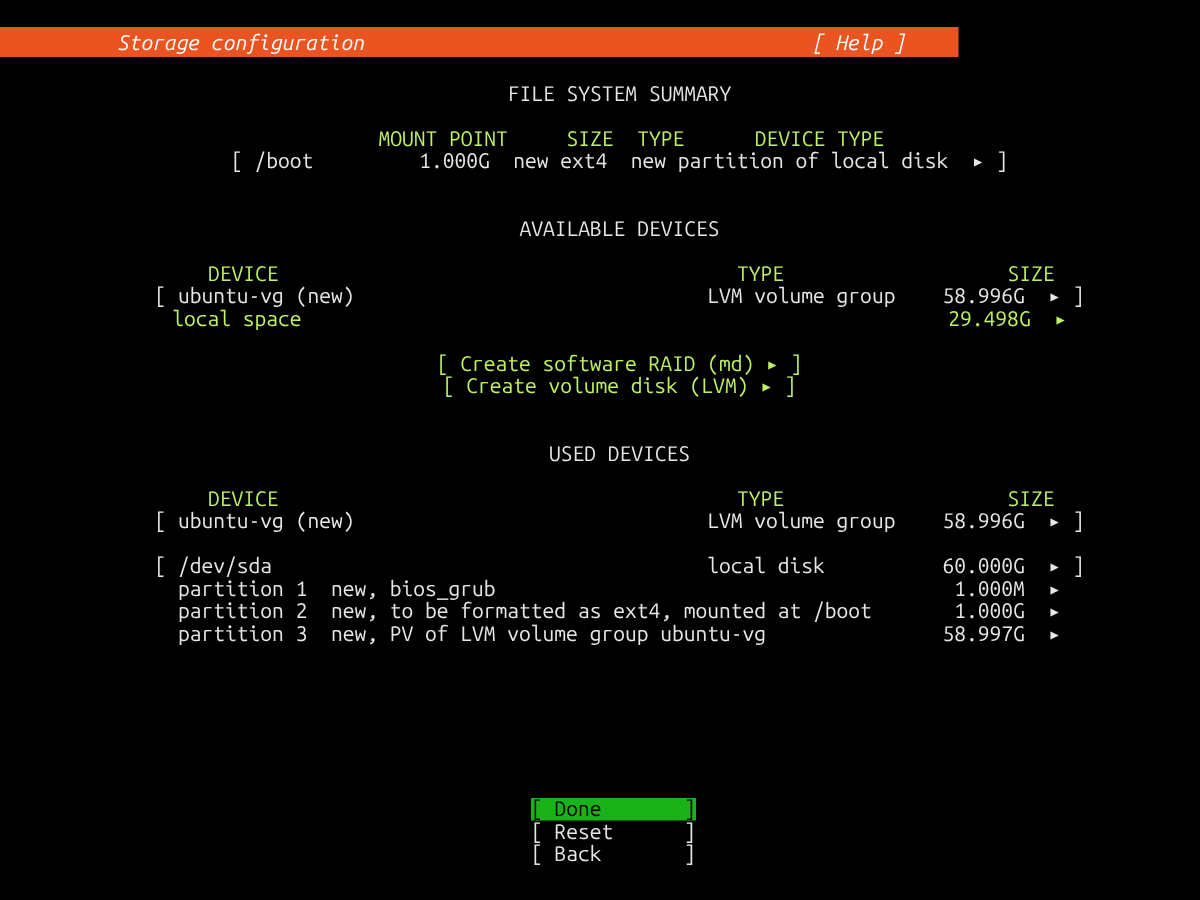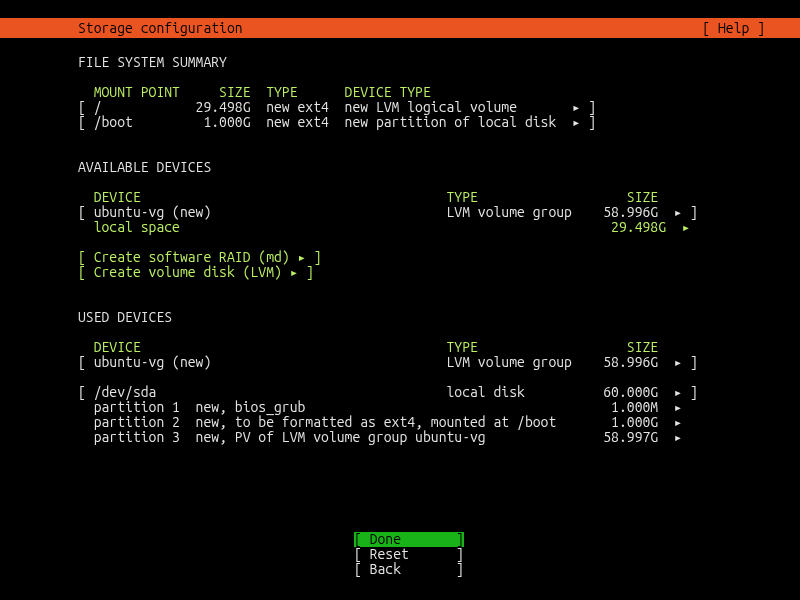--- a/index.html
+++ b/index.html
@@ -10,41 +10,43 @@
     background: #000;
     overflow: hidden;
     font-family: "Ubuntu Mono", "DejaVu Sans Mono", "Consolas", monospace;
     font-size: 14px;
     color: #e6e6e6;
   }
   .header-bar {
     position: absolute;
     top: 18px;
     left: 0;
-    width: 800px;
+    width: 639px;
     height: 20px;
     background: #e95420;
-    color: #000000;
+    color: #ffffff;
     line-height: 20px;
+    font-style: italic;
   }
   .header-title {
     position: absolute;
     left: 78px;
   }
   .header-help {
     position: absolute;
     right: 35px;
     text-align: center;
   }
   .screen {
     position: absolute;
     top: 55px;
     left: 78px;
     width: 670px;
     color: #e6e6e6;
+    text-align: center;
   }
   .dim { color: #bef264; }
   .bright { color: #e6e6e6; }
   .row { white-space: pre; line-height: 15px; height: 15px; }
   .spacer { height: 15px; }
   .section-title { white-space: pre; }
   .footer {
     position: absolute;
     top: 532px;
     left: 0;
@@ -73,21 +75,20 @@
 <div class="header-bar">
   <span class="header-title">Storage configuration</span>
   <span class="header-help">[ Help ]</span>
 </div>
 
 <div class="screen">
 
   <div class="row section-title bright">FILE SYSTEM SUMMARY</div>
   <div class="spacer"></div>
   <div class="row dim">  MOUNT POINT     SIZE  TYPE      DEVICE TYPE</div>
-  <div class="row bright">[ /            29.498G  new ext4  new LVM logical volume       ▸ ]</div>
   <div class="row bright">[ /boot         1.000G  new ext4  new partition of local disk  ▸ ]</div>
 
   <div class="spacer"></div>
   <div class="spacer"></div>
 
   <div class="row section-title bright">AVAILABLE DEVICES</div>
   <div class="spacer"></div>
   <div class="row dim">  DEVICE                                       TYPE                   SIZE</div>
   <div class="row bright">[ ubuntu-vg (new)                              LVM volume group    58.996G  ▸ ]</div>
   <div class="row dim">  local space                                                       29.498G  ▸  </div>

